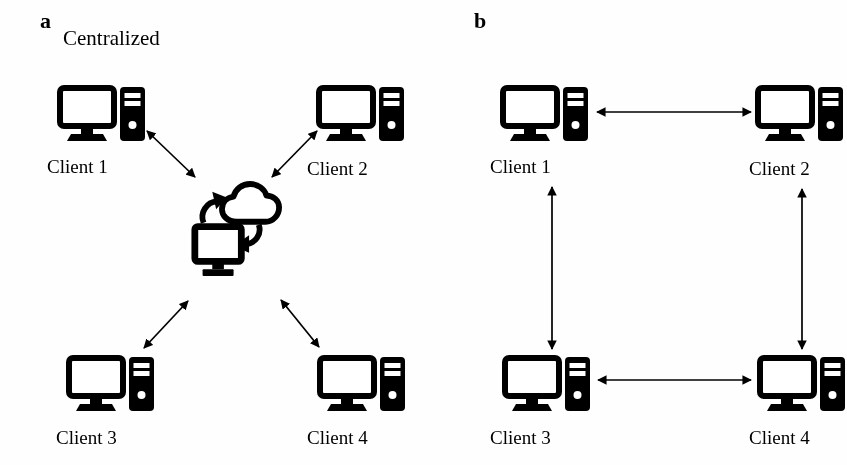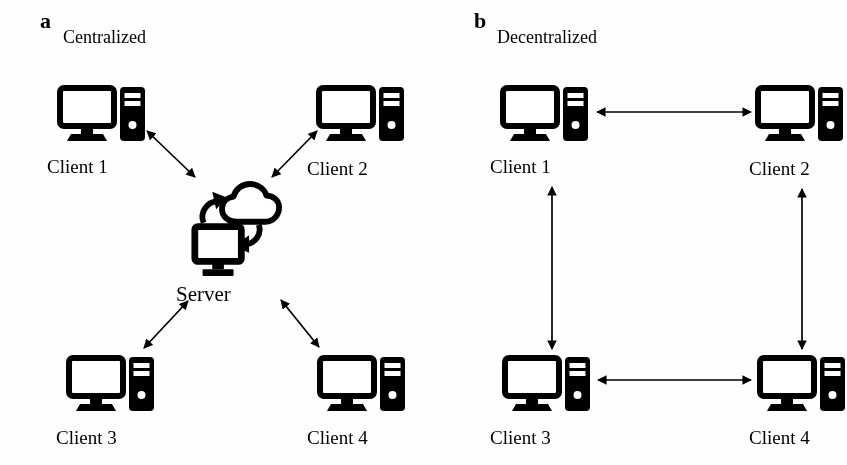--- a/index.html
+++ b/index.html
@@ -1,21 +1,21 @@
 <!DOCTYPE html>
 <html><head>
 <meta charset="utf-8">
 <style>
   html,body{margin:0;padding:0;background:#ffffff;}
   .stage{
     position:relative;width:847px;height:465px;background:#fefefe;
     font-family:"Liberation Serif", serif;color:#000;overflow:hidden;
   }
   .panel-letter{position:absolute;font-weight:bold;font-size:22px;line-height:1;}
-  .panel-title{position:absolute;font-size:18px;line-height:1;}
+  .panel-title{position:absolute;font-size:21px;line-height:1;}
   .node-label{position:absolute;width:110px;text-align:left;font-size:19px;line-height:1.1;}
   .server-label{font-size:21px;}
   .icon{position:absolute;display:block;}
   .arrows{position:absolute;left:0;top:0;pointer-events:none;}
   .arrows line{stroke:#000;stroke-width:1.7;}
 </style>
 </head>
 <body>
 
 <div class="stage">
@@ -66,24 +66,22 @@
     </svg>
 
   <svg class="icon" style="left:190px;top:181px" width="92" height="97" viewBox="0 0 95 100">
       <use href="#srv"></use>
     </svg>
 
   <div class="node-label" style="left:47px;top:157px">Client 1</div>
   <div class="node-label" style="left:307px;top:159px">Client 2</div>
   <div class="node-label" style="left:56px;top:428px">Client 3</div>
   <div class="node-label" style="left:307px;top:428px">Client 4</div>
-  <div class="node-label server-label" style="left:176px;top:283px">Server</div>
 
   <div class="panel-letter" style="left:474px;top:10px">b</div>
-  <div class="panel-title" style="left:497px;top:28px">Decentralized</div>
 
   <svg class="icon" style="left:500px;top:85px" width="88" height="57">
       <use href="#pc"></use>
     </svg>
   <svg class="icon" style="left:755px;top:85px" width="88" height="57">
       <use href="#pc"></use>
     </svg>
   <svg class="icon" style="left:502px;top:355px" width="88" height="57">
       <use href="#pc"></use>
     </svg>

